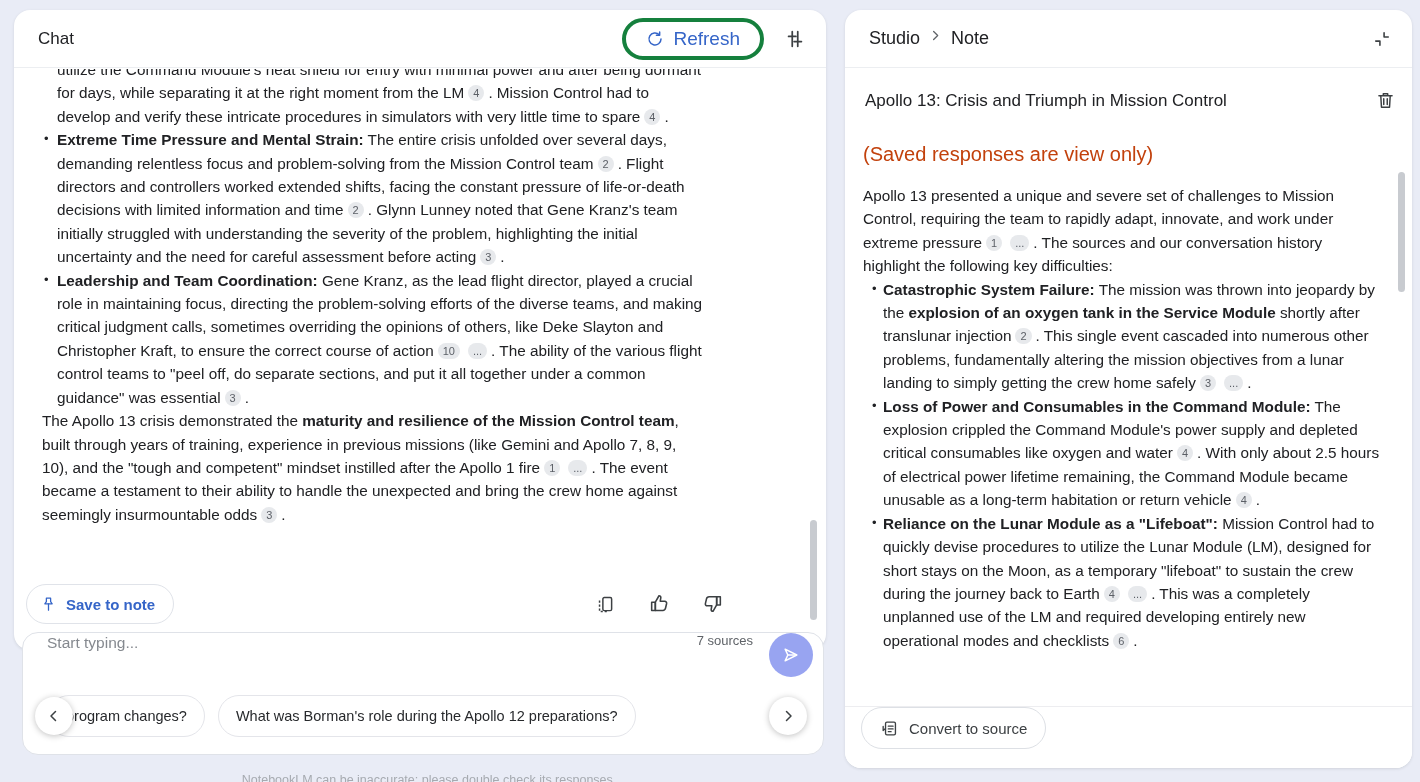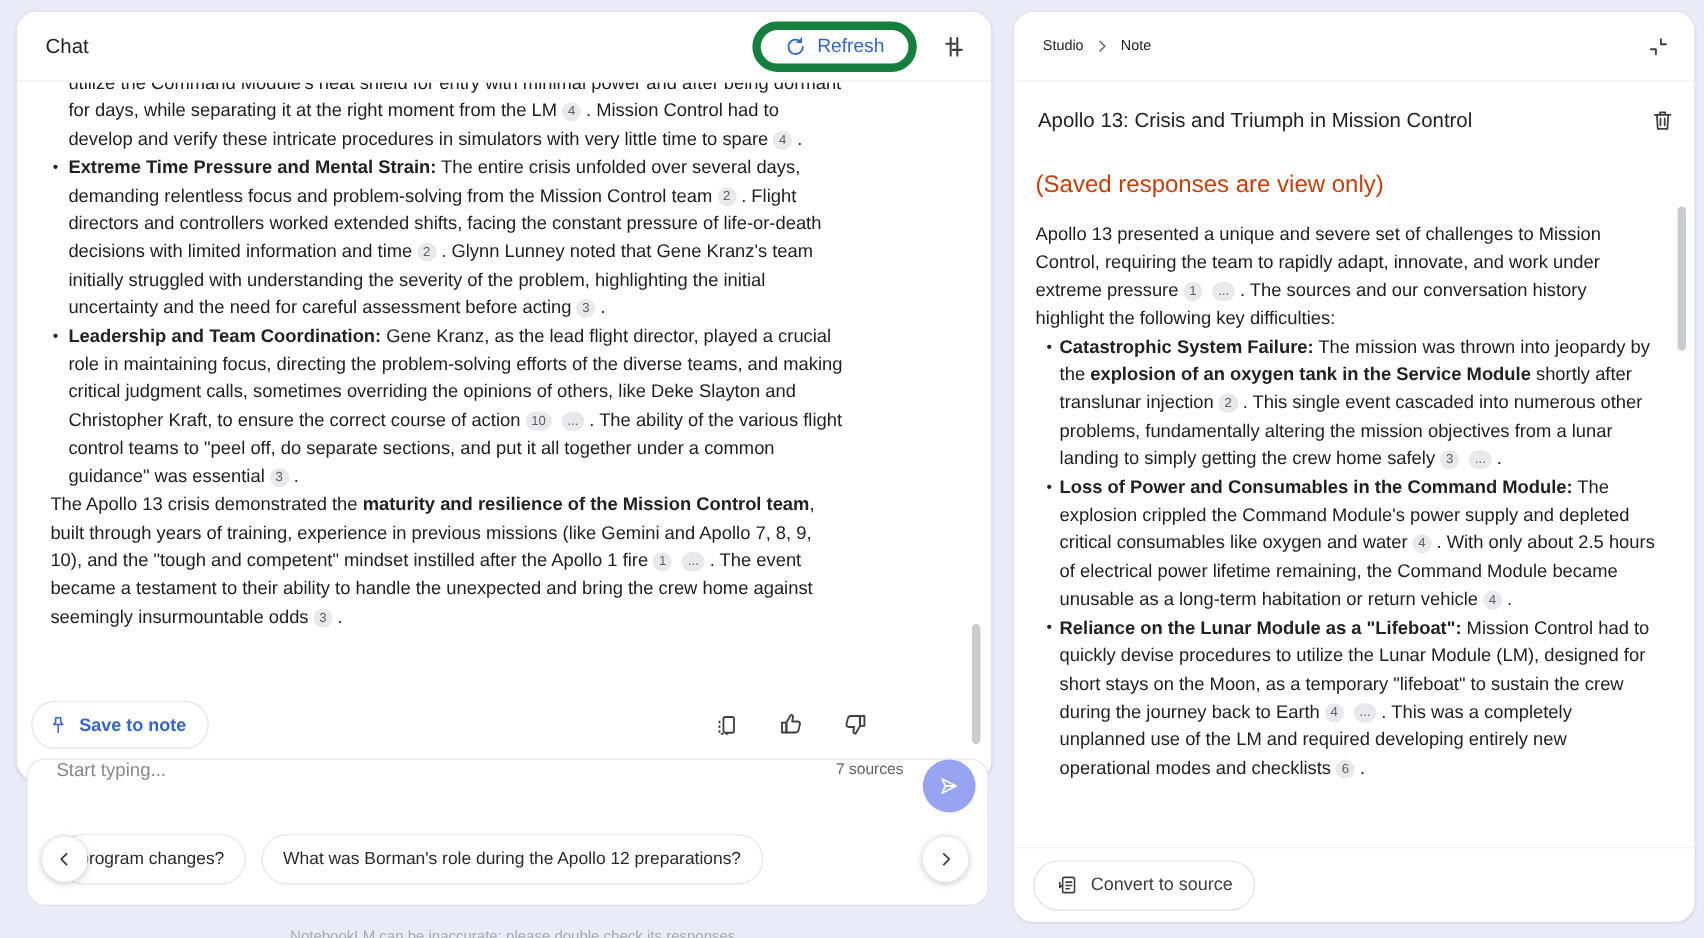--- a/index.html
+++ b/index.html
@@ -15,22 +15,22 @@
   .panel{position:absolute;top:10px;background:var(--panel);border-radius:16px;
          box-shadow:0 1px 3px rgba(60,64,67,.14);}
   .panel.left{left:14px;width:812px;height:640px}
   .panel.right{left:845px;width:567px;height:758px}
   .phead{position:absolute;top:0;left:0;right:0;height:58px;display:flex;align-items:center;
          padding:0 18px 0 24px;border-bottom:1px solid #eceef1;}
   .phead h1{font-size:17px;font-weight:400;margin:0;color:var(--text)}
   .hspace{flex:1}
   button{font-family:inherit;cursor:pointer}
   .refresh-btn{display:flex;align-items:center;gap:9px;height:42px;padding:0 20px;
-    border:7px solid #15803d;border-radius:24px;background:#fff;color:var(--accent);
-    font-size:16px;}
+    border:4px solid #15803d;border-radius:24px;background:#fff;color:var(--accent);
+    font-size:19px;}
   .icon-btn{border:none;background:none;padding:2px;display:flex;align-items:center;color:#3c4043}
   .tune-btn{margin-left:18px}
   svg{display:block}
 
   
   .chat-body{position:absolute;top:59px;left:28px;width:662px;height:513px;overflow:hidden}
   .paras{font-size:15.3px;line-height:23.4px;color:var(--text)}
   .clipped{margin-top:-11px}
   .para{margin:0;position:relative}
   .para.bullet{padding-left:15px}
@@ -64,28 +64,28 @@
   .navc{position:absolute;top:0;width:38px;height:38px;border-radius:50%;background:#fff;border:none;
     box-shadow:0 1px 6px rgba(0,0,0,.25);z-index:3;display:flex;align-items:center;justify-content:center;color:#3c4043}
   .navc.prev{left:12px}.navc.next{right:16px}
   .chips-viewport{position:absolute;left:8px;right:8px;top:-2px;height:50px;overflow:hidden}
   .chips{display:flex;gap:13px;align-items:center;margin-left:17px}
   .chip{white-space:nowrap;border:1px solid #e4e5ea;border-radius:22px;padding:0 17px;height:42px;
     display:flex;align-items:center;font-size:14.5px;color:#27292c;background:#fff}
   .chip:last-child{min-width:230px}
 
   
-  .crumbs{display:flex;align-items:flex-start;gap:8px;font-size:12px;color:var(--text)}
+  .crumbs{display:flex;align-items:flex-start;gap:8px;font-size:18px;color:var(--text)}
   .note-head{position:absolute;top:78px;left:20px;right:14px;display:flex;
     align-items:center;justify-content:space-between}
   .note-head h2{font-size:17px;font-weight:400;margin:0}
   .view-only{position:absolute;top:133px;left:18px;font-size:20px;color:#c2410c}
   .note-body{position:absolute;top:174px;left:18px;width:517px;height:540px;overflow:hidden}
   .note-footer{position:absolute;left:0;right:0;bottom:0;height:62px;border-top:1px solid #ededf0;
-    display:flex;align-items:center;padding:0 16px;background:#fff;border-radius:0 0 16px 16px;z-index:2}
+    display:flex;padding:0 16px;background:#fff;border-radius:0 0 16px 16px;z-index:2}
   .convert-btn{display:flex;align-items:center;gap:10px;height:42px;padding:0 18px;
     border:1px solid #dde0e5;border-radius:22px;background:#fff;font-size:15px;color:#3c4043}
 
   .scroll-thumb{position:absolute;width:7px;border-radius:4px;background:#c8cbd0}
   .left-thumb{left:796px;top:510px;height:100px}
   .right-thumb{left:553px;top:162px;height:120px}
 
   .disclaimer{position:absolute;left:14px;width:830px;top:773px;text-align:center;
     font-size:12.5px;color:#a6aab0}
 </style>

